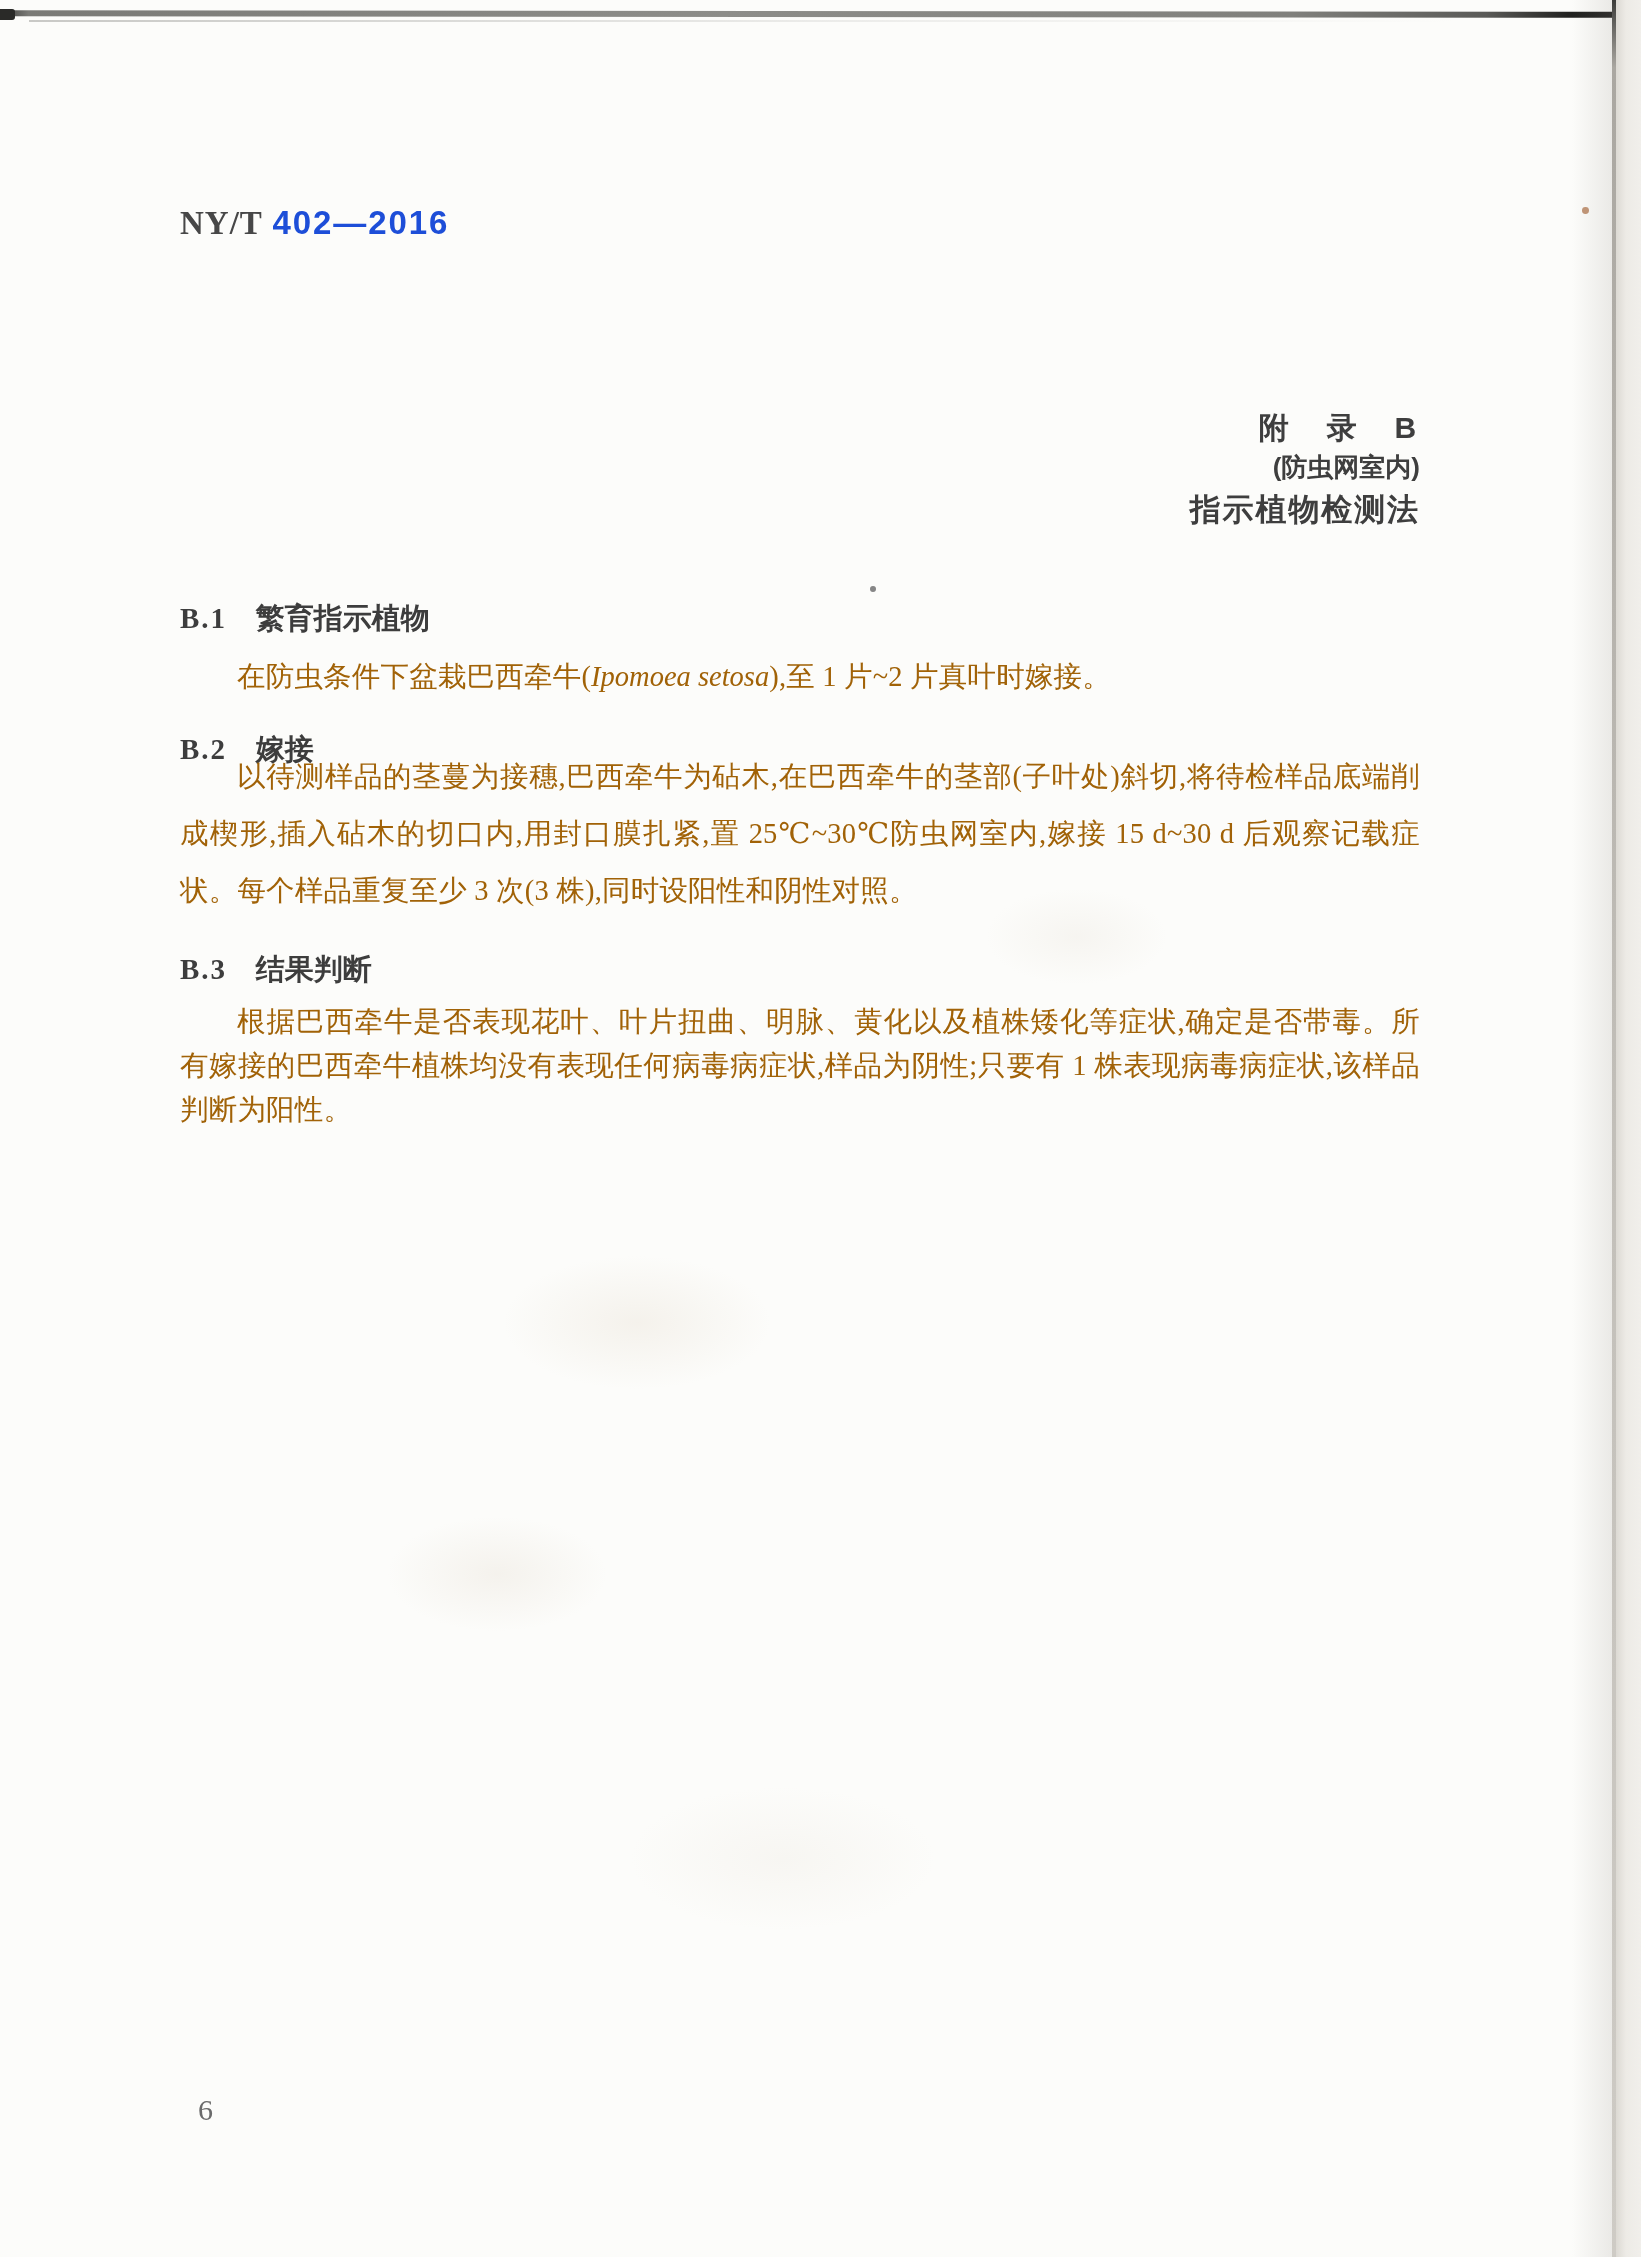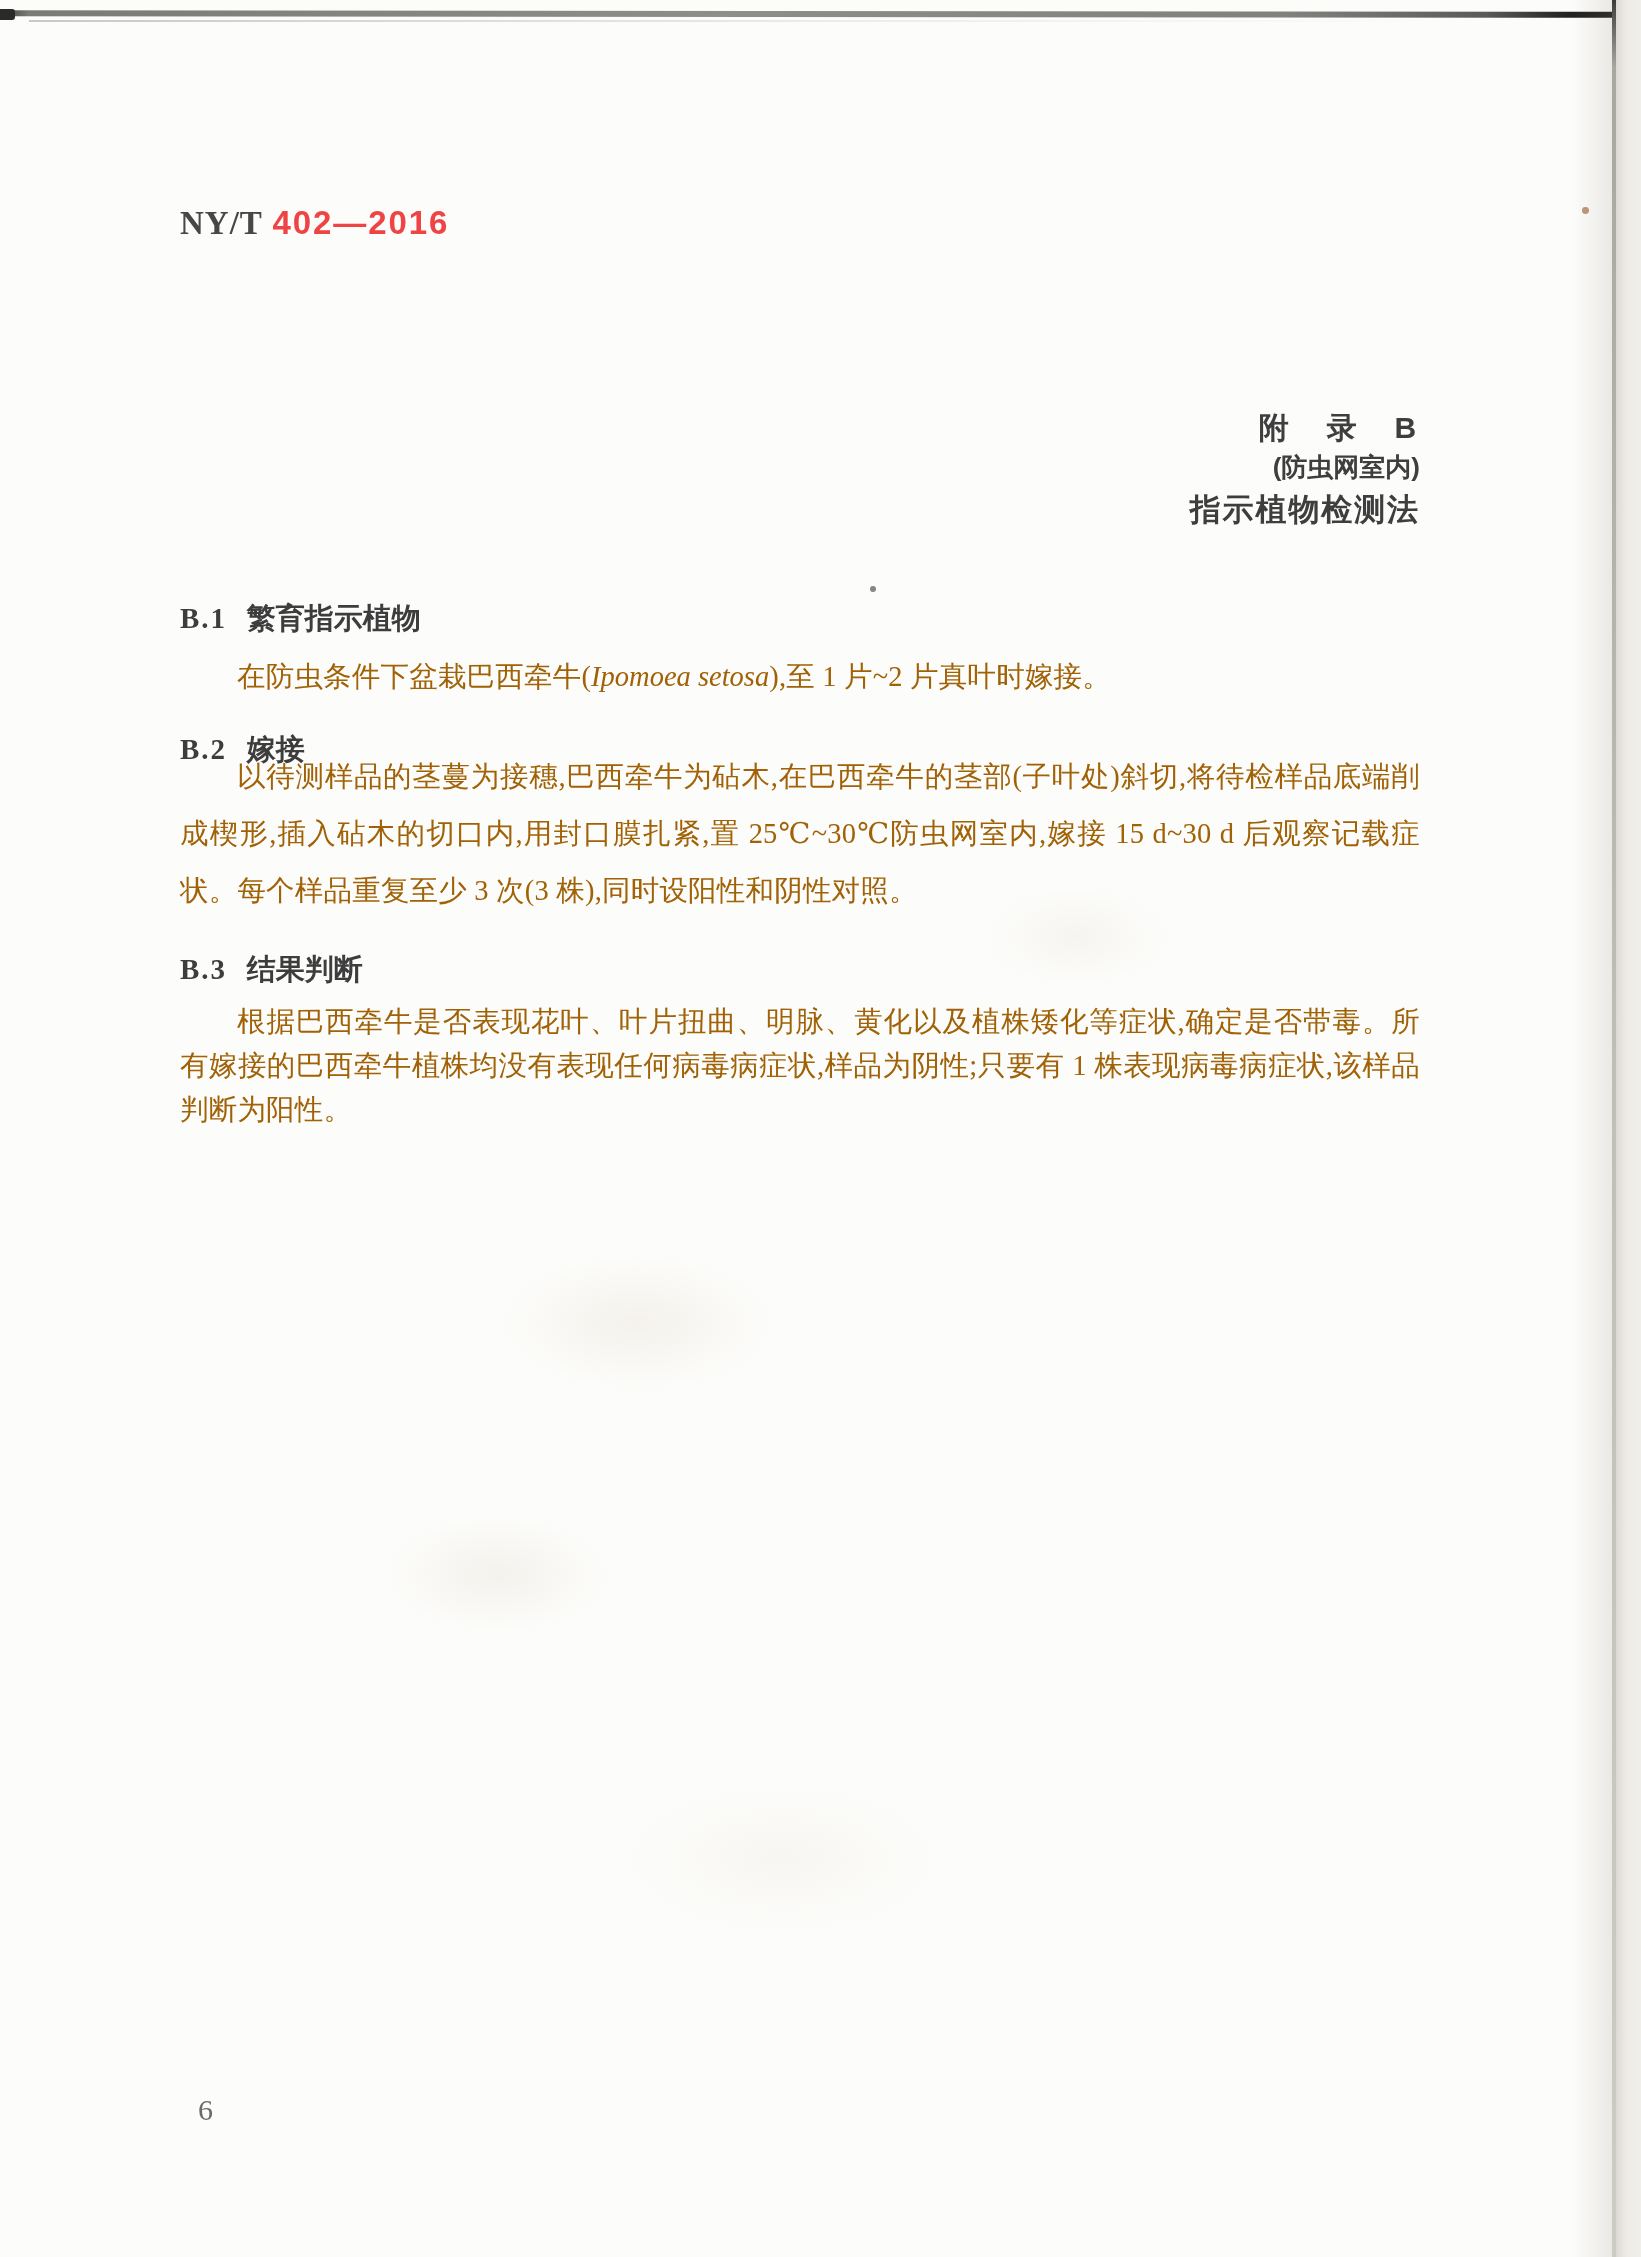--- a/index.html
+++ b/index.html
@@ -59,42 +59,42 @@
     background: radial-gradient(ellipse at center, rgba(214,204,188,0.13), rgba(214,204,188,0) 70%); }
 
   
   .doc-header {
     position: absolute; left: 180px; top: 204px;
     font-size: 33px; font-weight: bold; color: #474747;
     letter-spacing: 1px; white-space: nowrap;
   }
   .doc-header .std-num {
     font-family: "Liberation Sans", "DejaVu Sans", sans-serif;
-    font-weight: 600; color: #ef4444; letter-spacing: 1.9px; margin-left: 9.7px;
+    font-weight: 600; color: #1d4ed8; letter-spacing: 1.9px; margin-left: 9.7px;
   }
 
   .title-line {
     position: absolute; left: 180px; width: 1240px;
     text-align: right; font-weight: bold; color: #3e3e3e;
     font-family: "Liberation Sans", "DejaVu Sans", sans-serif;
     white-space: nowrap;
   }
   .title-1 { top: 408px; font-size: 30px; letter-spacing: 3.9px; }
   .title-2 { top: 450px; font-size: 26px; }
   .title-3 { top: 489px; font-size: 31px; letter-spacing: 1.9px; }
 
   .sec-heading {
     position: absolute; left: 180px;
     font-family: "Liberation Sans", "DejaVu Sans", sans-serif;
     font-weight: bold; font-size: 29px; color: #3d3d3d;
     white-space: nowrap;
   }
   .sec-heading .sec-num {
     font-family: "Liberation Serif", "DejaVu Serif", serif;
-    margin-right: 20px; letter-spacing: 1.9px;
+    margin-right: 29px; letter-spacing: 1.9px;
   }
   .sec-b1 { top: 599px; }
   .sec-b2 { top: 730px; }
   .sec-b3 { top: 950px; }
 
   .para {
     position: absolute; left: 180px; width: 1240px;
     font-size: 28.5px; color: #a16207;
     text-indent: 2em; letter-spacing: 0.2px;
   }

